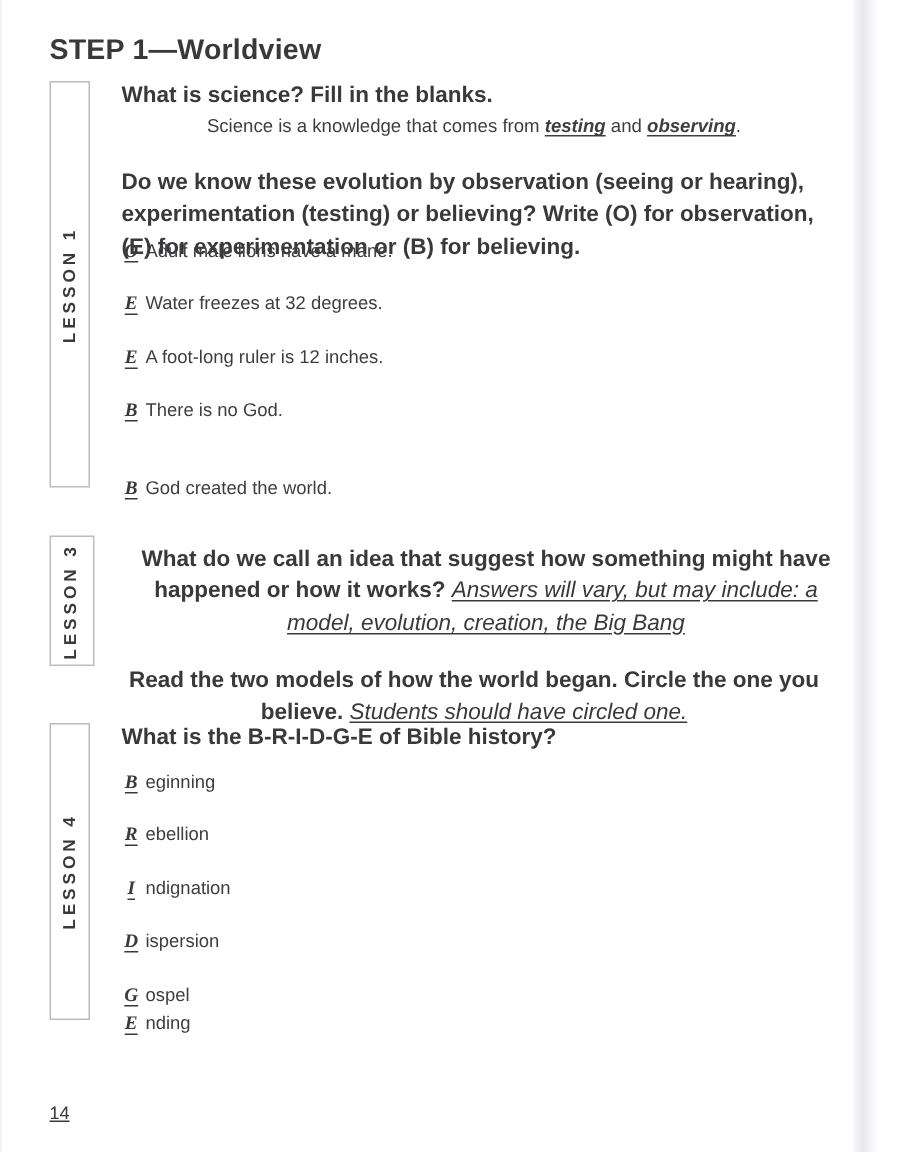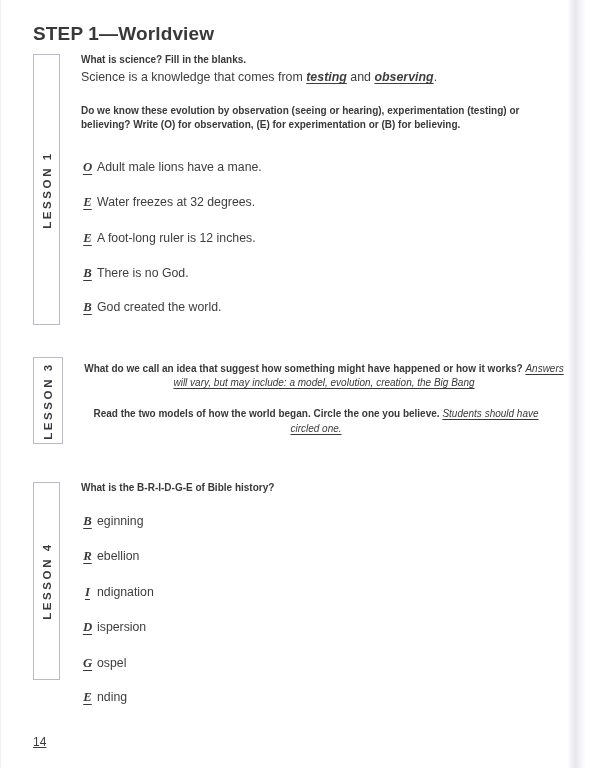--- a/index.html
+++ b/index.html
@@ -97,21 +97,21 @@
     white-space: normal;
     width: 96px;
   }
 
   .lesson-body {
     position: absolute;
   }
 
   
   .q {
-    font-size: 10px;
+    font-size: 15px;
     font-weight: bold;
     line-height: 1.42;
     color: #39393b;
     margin: 0;
   }
   .p {
     font-size: 12.4px;
     line-height: 1.42;
     color: #3e3e40;
     margin: 0;
@@ -175,30 +175,30 @@
   <div class="lesson-section">
 
     <div class="lesson-tab" style="left:33px; top:54px; width:27px; height:271px;">
       <span class="lesson-tab-label">LESSON 1</span>
     </div>
 
     <div class="lesson-body" style="left:81px; top:53px; width:470px;">
 
       <p class="q">What is science? Fill in the blanks.</p>
 
-      <p class="p" style="margin-top:2px;"><span>Science is a knowledge that comes from </span><span class="ans">testing</span><span> and </span><span class="ans">observing</span><span>.</span></p>
+      <p class="p" style="margin-top:2px;text-align:center;"><span>Science is a knowledge that comes from </span><span class="ans">testing</span><span> and </span><span class="ans">observing</span><span>.</span></p>
 
       <p class="q" style="margin-top:17px; width:465px;">Do we know these evolution by observation (seeing or hearing), experimentation (testing) or believing? Write (O) for observation, (E) for experimentation or (B) for believing.</p>
     </div>
 
     <div style="position:absolute; left:81px; top:159px;">
       <p class="item" style="margin-bottom:18.5px;"><span class="item-letter">O</span><span class="item-text">Adult male lions have a mane.</span></p>
       <p class="item" style="margin-bottom:18.5px;"><span class="item-letter">E</span><span class="item-text">Water freezes at 32 degrees.</span></p>
       <p class="item" style="margin-bottom:18.5px;"><span class="item-letter">E</span><span class="item-text">A foot-long ruler is 12 inches.</span></p>
-      <p class="item" style="margin-bottom:17px;"><span class="item-letter">B</span><span class="item-text">There is no God.</span></p>
+      <p class="item" style="margin-bottom:35px;"><span class="item-letter">B</span><span class="item-text">There is no God.</span></p>
       <p class="item" style="margin-bottom:0;"><span class="item-letter">B</span><span class="item-text">God created the world.</span></p>
     </div>
   </div>
 
   <div class="lesson-section">
 
     <div class="lesson-tab" style="left:33px; top:357px; width:30px; height:87px;">
       <span class="lesson-tab-label two-line">LESSON 3</span>
     </div>
 
@@ -218,21 +218,21 @@
 
     <div class="lesson-body" style="left:81px; top:481px; width:470px;">
       <p class="q">What is the B-R-I-D-G-E of Bible history?</p>
     </div>
 
     <div style="position:absolute; left:81px; top:513px;">
       <p class="item" style="margin-bottom:18.5px;"><span class="item-letter">B</span><span class="item-text">eginning</span></p>
       <p class="item" style="margin-bottom:18.5px;"><span class="item-letter">R</span><span class="item-text">ebellion</span></p>
       <p class="item" style="margin-bottom:18.5px;"><span class="item-letter">I</span><span class="item-text">ndignation</span></p>
       <p class="item" style="margin-bottom:18.5px;"><span class="item-letter">D</span><span class="item-text">ispersion</span></p>
-      <p class="item" style="margin-bottom:17px;"><span class="item-letter">G</span><span class="item-text">ospel</span></p>
+      <p class="item" style="margin-bottom:2px;"><span class="item-letter">G</span><span class="item-text">ospel</span></p>
       <p class="item" style="margin-bottom:0;"><span class="item-letter">E</span><span class="item-text">nding</span></p>
     </div>
   </div>
 
   <div id="page-number">14</div>
 
 </div>
 
 <div id="page-edge-shadow"></div>
 <div id="page-edge-right-fill"></div>

